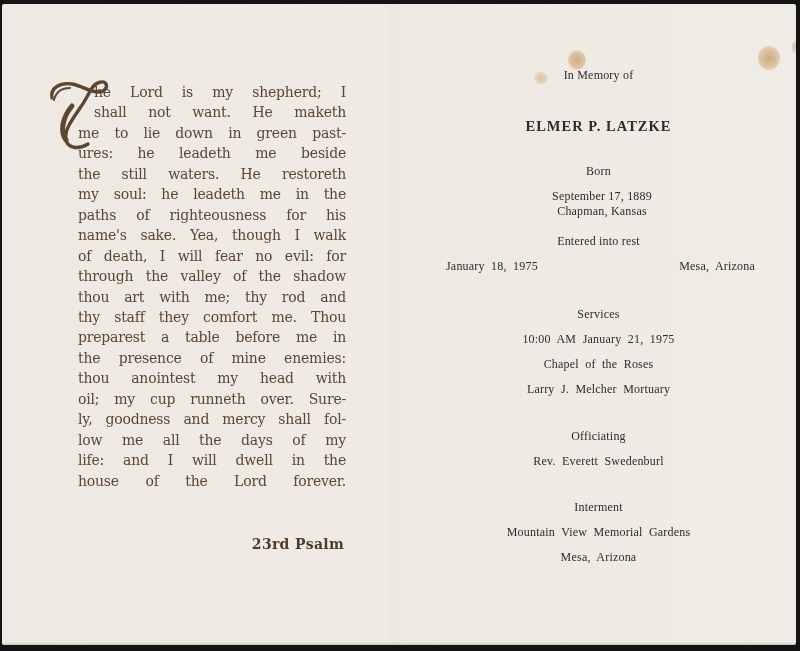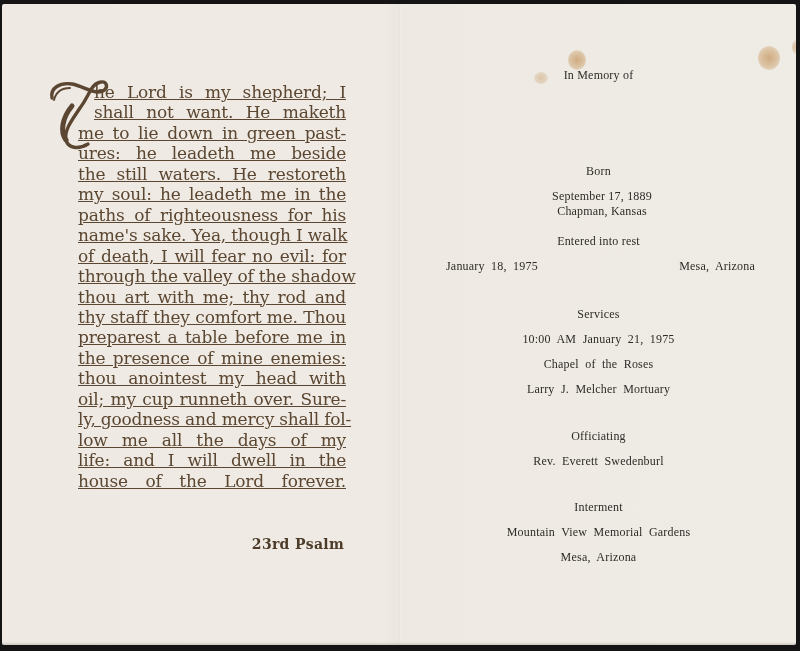--- a/index.html
+++ b/index.html
@@ -47,24 +47,23 @@
     width: 395px;
     height: 100%;
   }
   .psalm {
     position: absolute;
     left: 76px;
     top: 78px;
     width: 268px;
     font-family: "DejaVu Serif", serif;
     color: #5b4631;
-    font-size: 17px;
+    font-size: 14px;
     line-height: 20.45px;
     letter-spacing: -0.2px;
-    text-decoration: underline;
   }
   .psalm .line {
     display: block;
     white-space: nowrap;
     text-align: justify;
     text-align-last: justify;
   }
   .psalm .line.last {
     text-align-last: justify;
   }
@@ -166,20 +165,21 @@
       <span class="line">low me all the days of my</span>
       <span class="line">life: and I will dwell in the</span>
       <span class="line last">house of the Lord forever.</span>
     </div>
 
     <div class="psalm-ref">23rd Psalm</div>
   </div>
 
   <div class="panel-right">
     <div class="r-line" style="top:64px;">In Memory of</div>
+    <div class="r-line bold" style="top:114px;">ELMER P. LATZKE</div>
 
     <div class="r-line" style="top:160px;">Born</div>
     <div class="r-line split" style="top:185px;flex-direction:column;">
       <span>September 17, 1889</span>
       <span>Chapman, Kansas</span>
     </div>
 
     <div class="r-line" style="top:230px;">Entered into rest</div>
     <div class="r-line split b" style="top:255px;gap:6px;">
       <span style="white-space:pre;">January  18,  1975</span>

